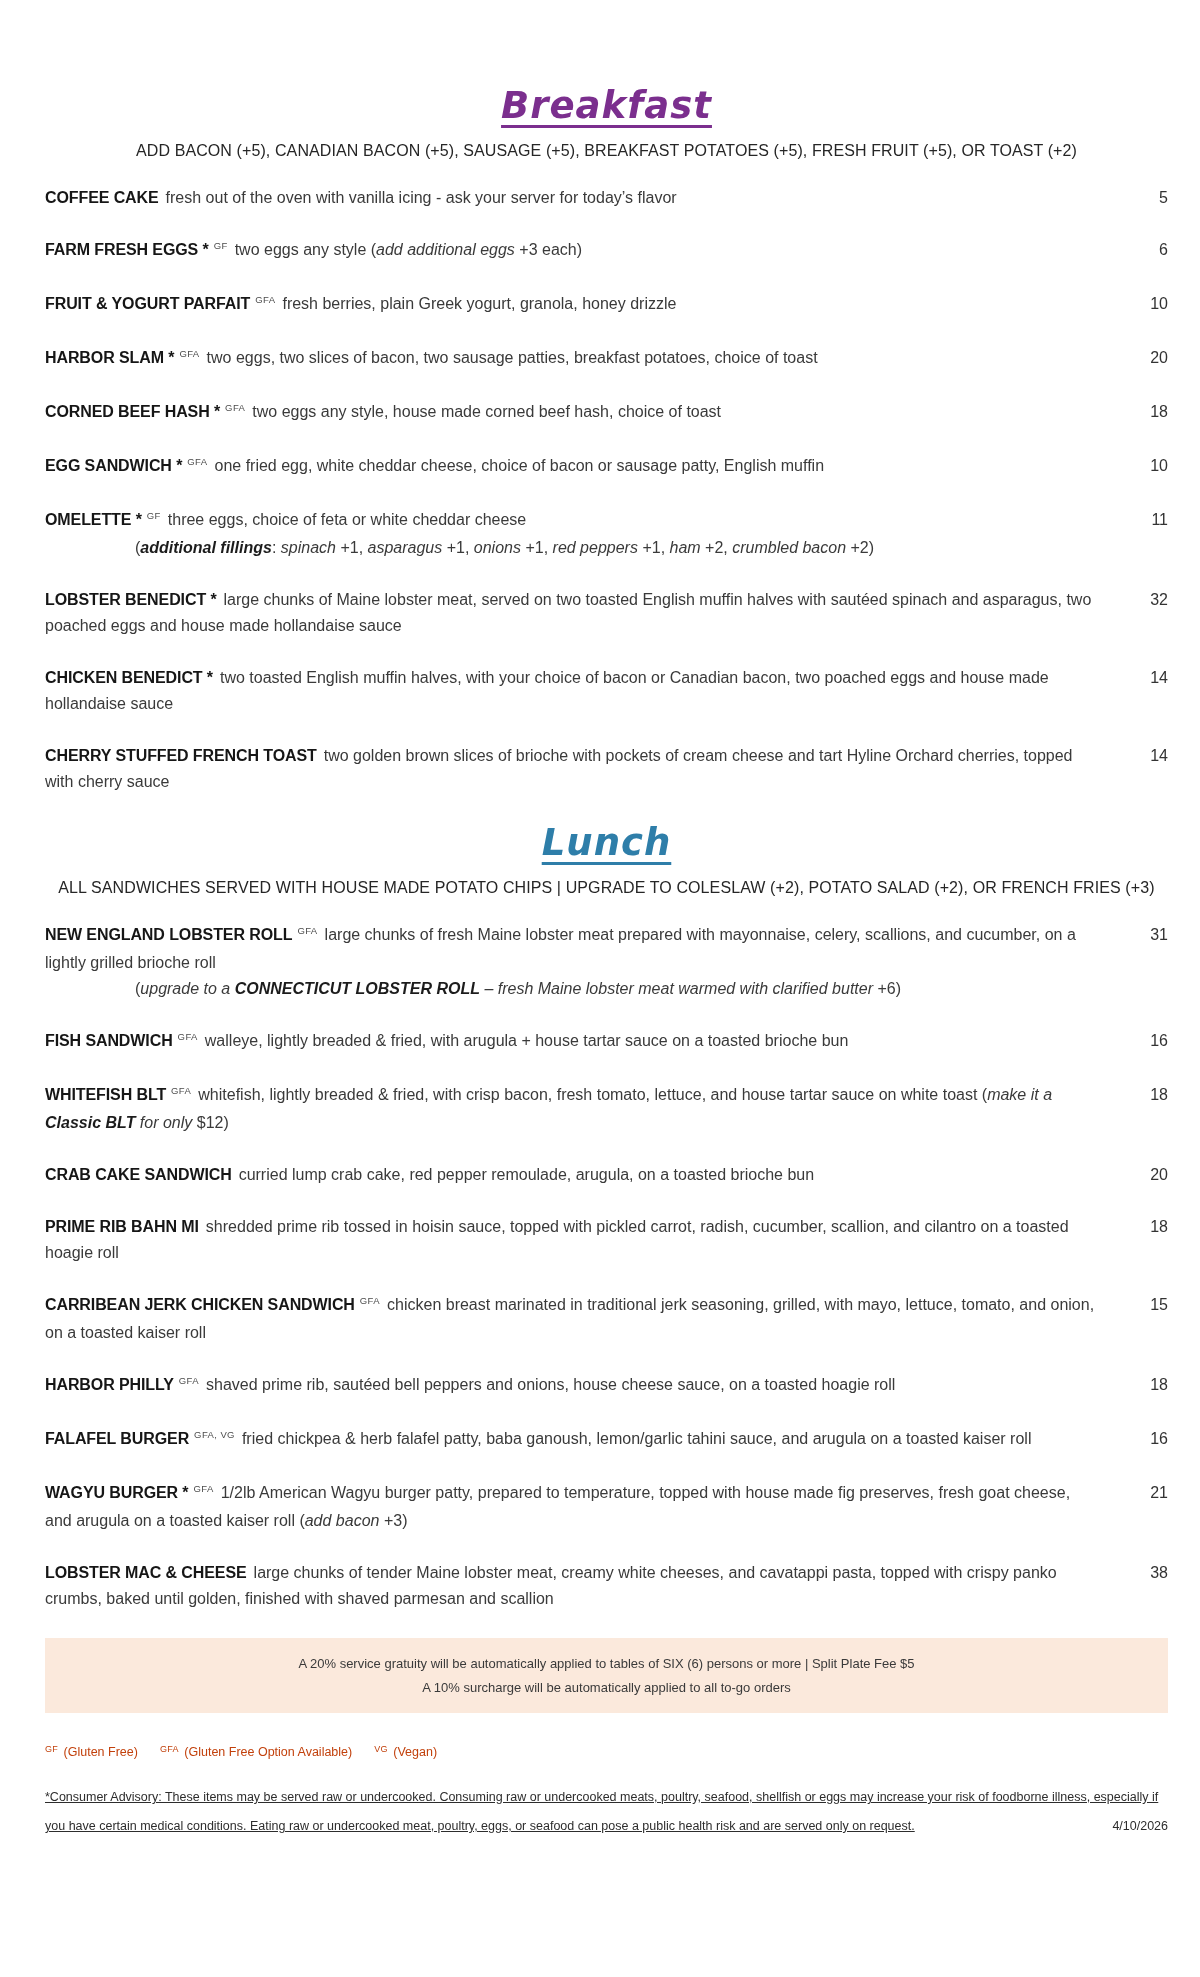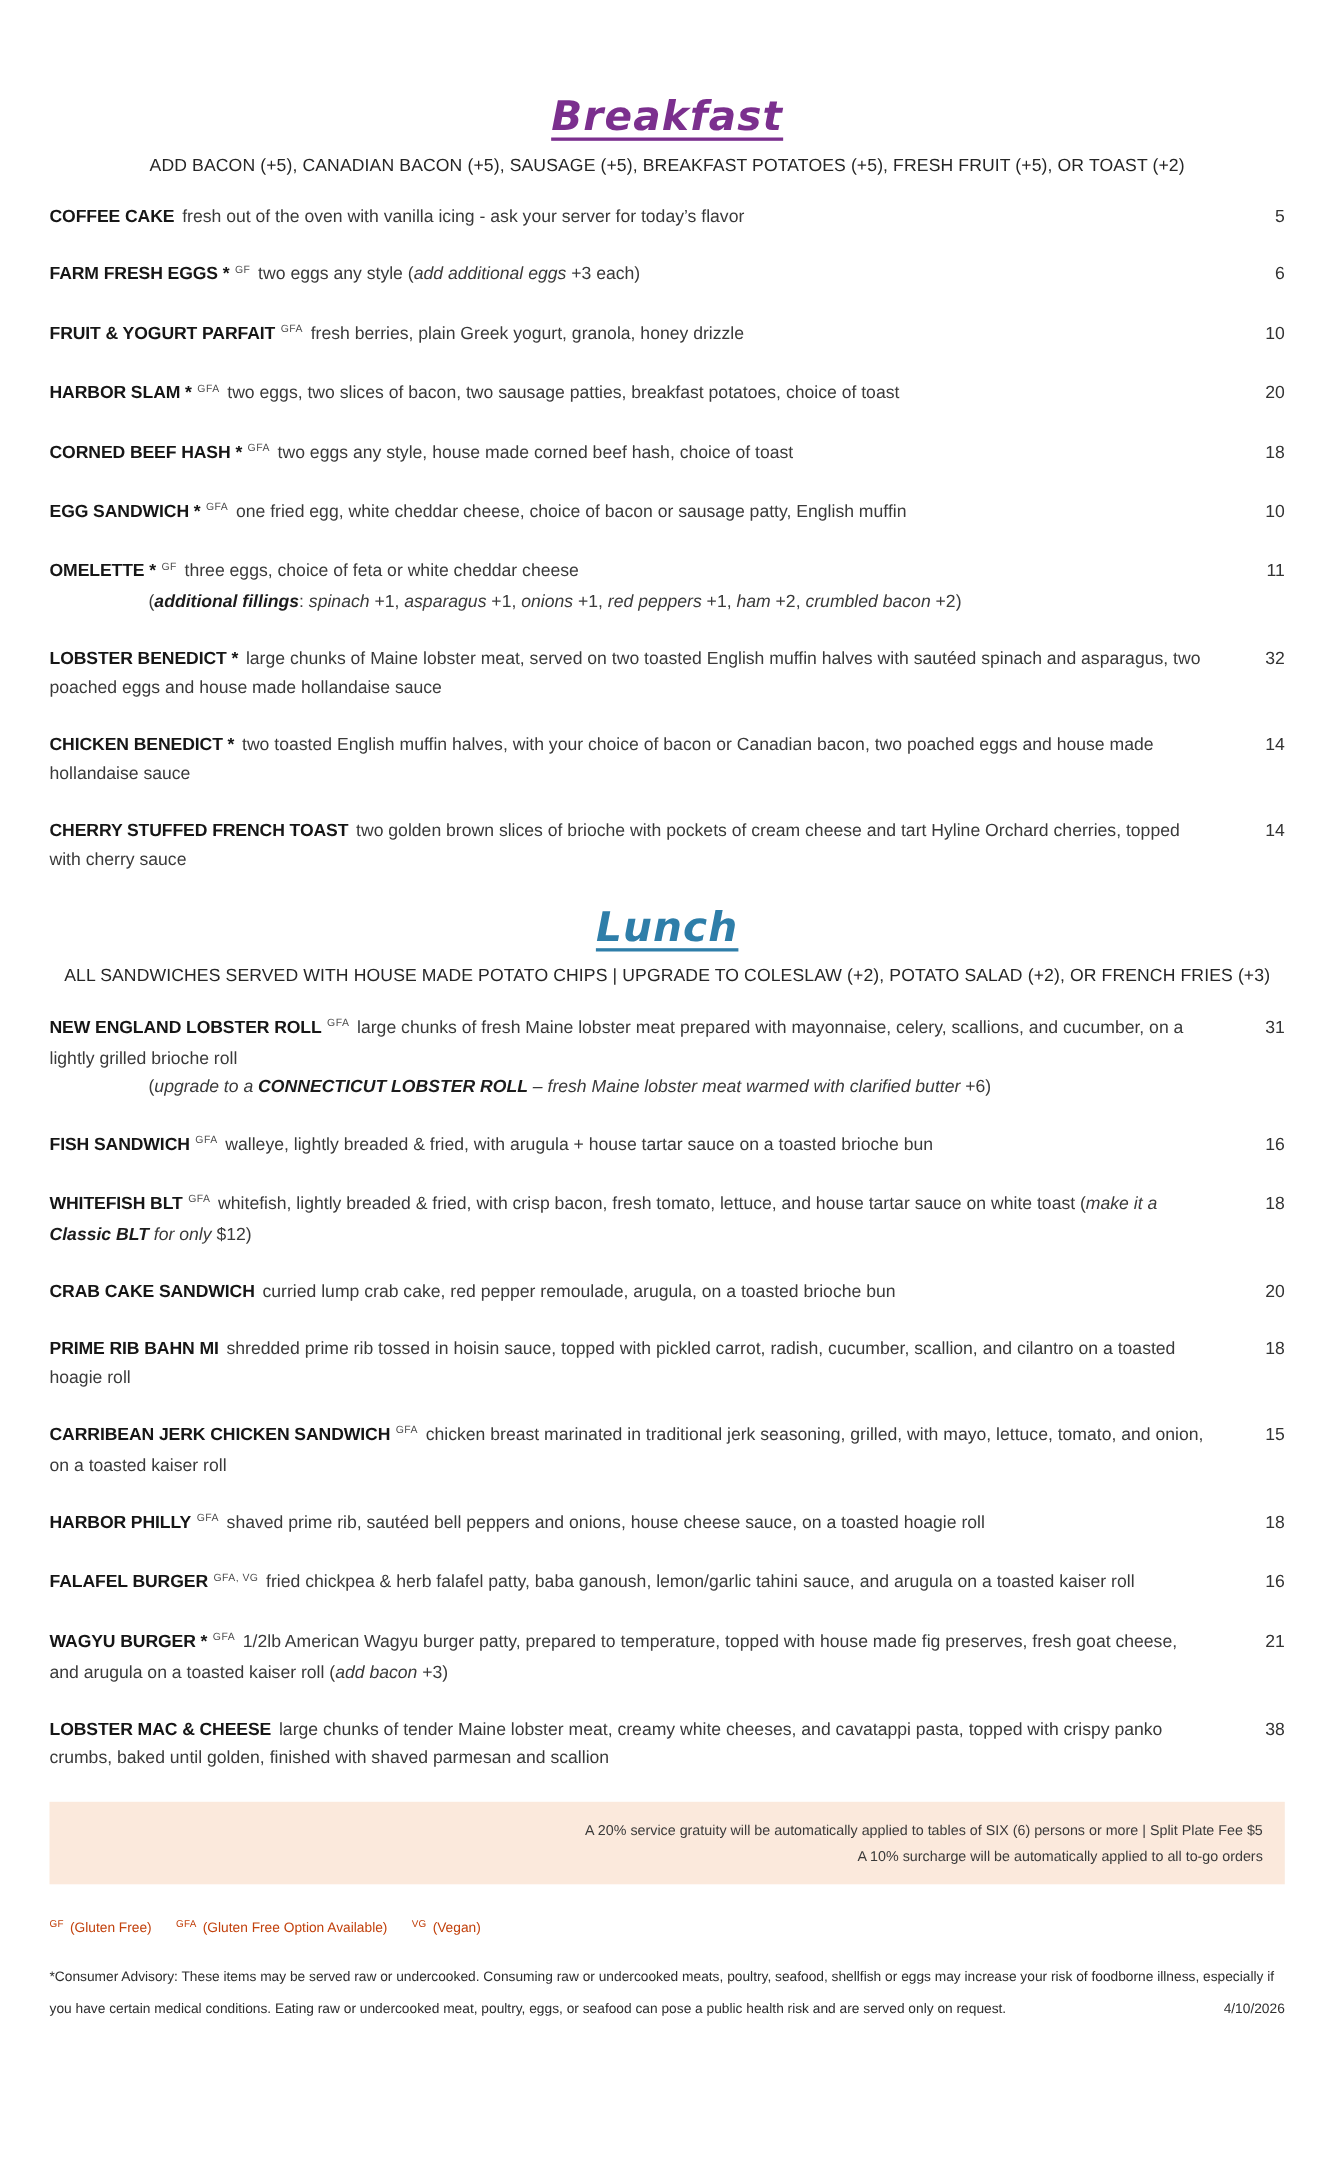--- a/index.html
+++ b/index.html
@@ -30,27 +30,27 @@
     position:relative;top:-6px;margin:0 7px 0 -2px;font-weight:400;
   }
   .price{position:absolute;right:0;top:0;color:#333;}
   .subline{margin-left:90px;}
   .i{font-style:italic;}
   .bi{font-style:italic;font-weight:700;color:#1c1c1c;}
   .notice{
     margin:6px 0 32px 0;padding:12px 20px;text-align:center;
     font-size:13px;color:#3a3a3a;
   }
-  .notice p{margin:3px 0;line-height:21px;text-align:right;}
+  .notice p{margin:3px 0;line-height:21px;}
   .legend{font-size:12.5px;color:#c2410c;margin:0 0 24px 0;}
   .legend .leg{margin-right:22px;}
   .legend .ltag{font-size:9px;position:relative;top:-4px;letter-spacing:.3px;margin-right:2px;}
   .advisory{
     position:relative;font-size:12.5px;color:#2d2d2d;
-    line-height:29px;margin:0;padding-right:0;
+    line-height:29px;margin:0;padding-right:0;text-decoration:underline;
   }
   .date{position:absolute;right:0;bottom:0;text-align:center;}
 </style>
 </head>
 <body>
 
 <div class="page">
 
   <section>
     <h1 class="stitle" style="color: rgb(123, 47, 142); text-decoration-color: rgb(123, 47, 142);">Breakfast</h1>

